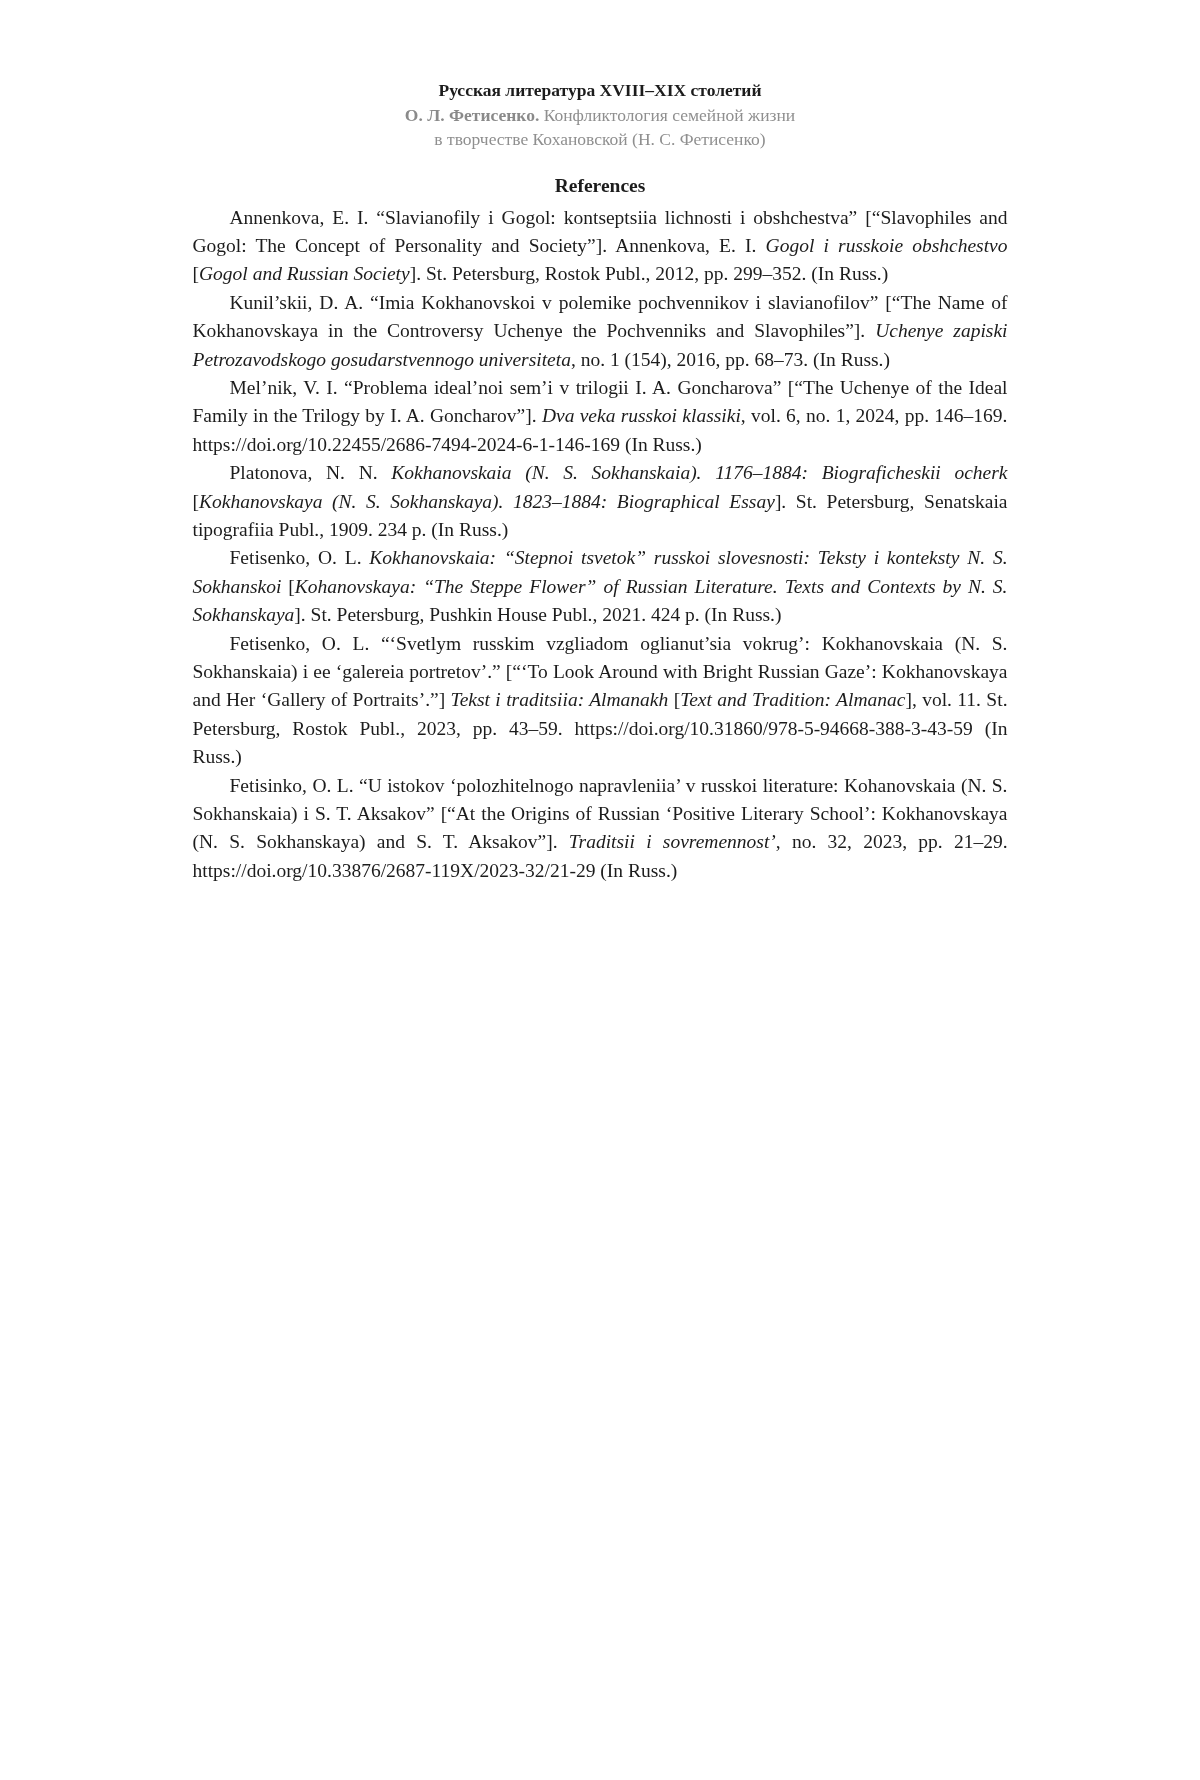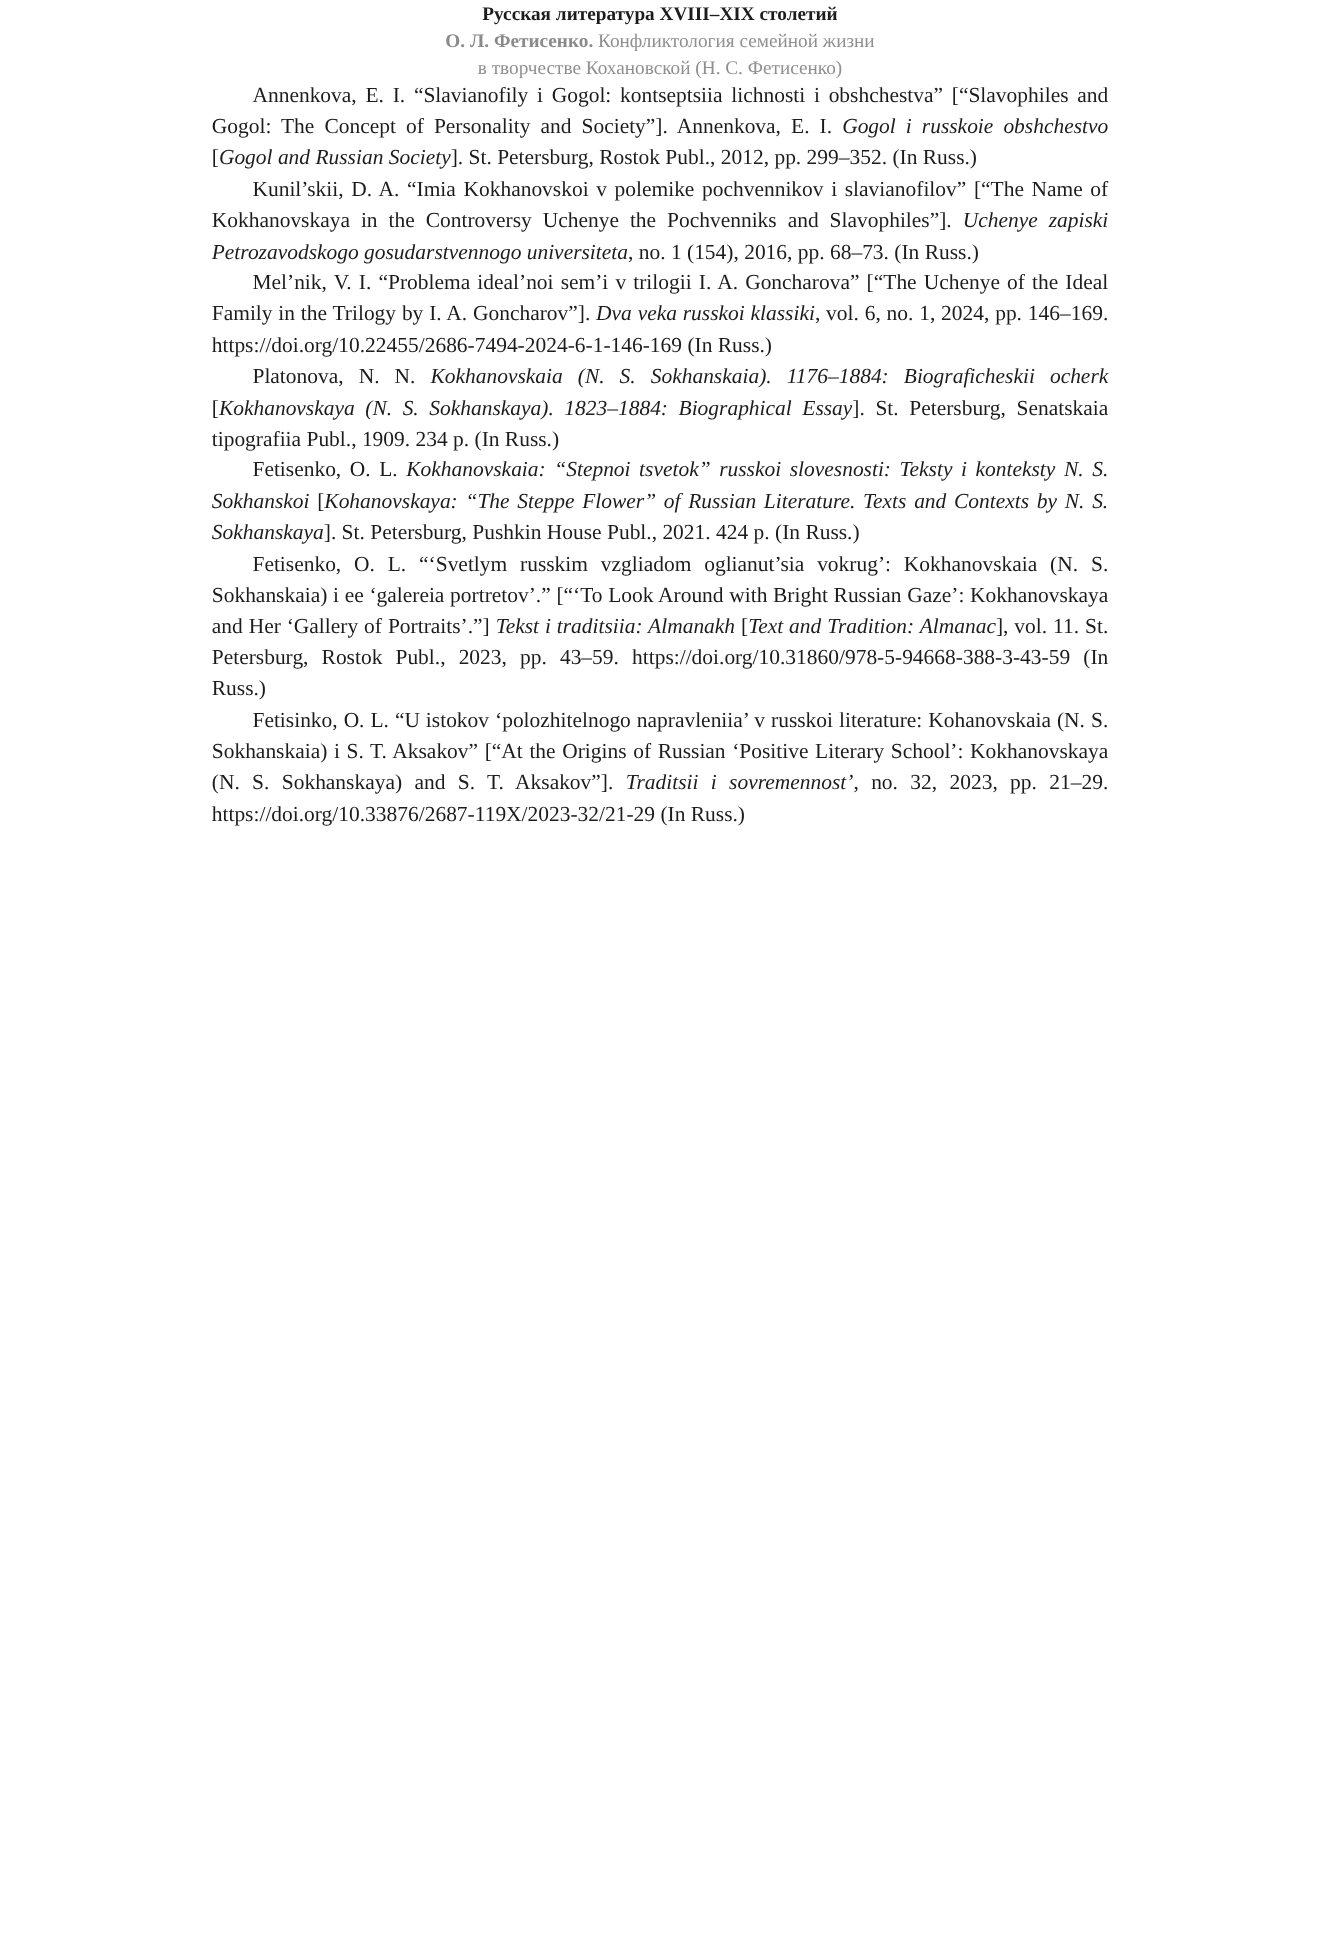--- a/index.html
+++ b/index.html
@@ -8,20 +8,21 @@
     background: #ffffff;
   }
   .page {
     position: relative;
     width: 1200px;
     height: 1324px;
     background: #ffffff;
     font-family: "Liberation Serif", "DejaVu Serif", serif;
     color: #1c1c1c;
     box-sizing: border-box;
+    padding-top: 78px;
     overflow: hidden;
   }
   .content {
     position: relative;
     margin: 0 auto;
     width: 815px;
   }
   .running-head {
     text-align: center;
     font-size: 17.5px;
@@ -73,20 +74,21 @@
 
 <div class="page">
   <div class="content">
 
     <div class="running-head">
       <div class="journal-line">Русская литература XVIII–XIX столетий</div>
       <div class="article-line"><span class="author">О. Л. Фетисенко.</span><span> Конфликтология семейной жизни</span></div>
       <div class="article-line2">в творчестве Кохановской (Н. С. Фетисенко)</div>
     </div>
 
+    <div class="section-title">References</div>
 
     <div class="refs">
         <p class="ref"><span>Annenkova, E. I. “Slavianofily i Gogol: kontseptsiia lichnosti i obshchestva” [“Slavophiles and Gogol: The Concept of Personality and Society”]. Annenkova, E. I. </span><em>Gogol i russkoie obshchestvo</em><span> [</span><em>Gogol and Russian Society</em><span>]. St. Petersburg, Rostok Publ., 2012, pp. 299–352. (In Russ.)</span></p>
         <p class="ref"><span>Kunil’skii, D. A. “Imia Kokhanovskoi v polemike pochvennikov i slavianofilov” [“The Name of Kokhanovskaya in the Controversy Uchenye the Pochvenniks and Slavophiles”]. </span><em>Uchenye zapiski Petrozavodskogo gosudarstvennogo universiteta</em><span>, no. 1 (154), 2016, pp. 68–73. (In Russ.)</span></p>
         <p class="ref"><span>Mel’nik, V. I. “Problema ideal’noi sem’i v trilogii I. A. Goncharova” [“The Uchenye of the Ideal Family in the Trilogy by I. A. Goncharov”]. </span><em>Dva veka russkoi klassiki</em><span>, vol. 6, no. 1, 2024, pp. 146–169. https://doi.org/10.22455/2686-7494-2024-6-1-146-169 (In Russ.)</span></p>
         <p class="ref"><span>Platonova, N. N. </span><em>Kokhanovskaia (N. S. Sokhanskaia). 1176–1884: Biograficheskii ocherk</em><span> [</span><em>Kokhanovskaya (N. S. Sokhanskaya). 1823–1884: Biographical Essay</em><span>]. St. Petersburg, Senatskaia tipografiia Publ., 1909. 234 p. (In Russ.)</span></p>
         <p class="ref"><span>Fetisenko, O. L. </span><em>Kokhanovskaia: “Stepnoi tsvetok” russkoi slovesnosti: Teksty i konteksty N. S. Sokhanskoi</em><span> [</span><em>Kohanovskaya: “The Steppe Flower” of Russian Literature. Texts and Contexts by N. S. Sokhanskaya</em><span>]. St. Petersburg, Pushkin House Publ., 2021. 424 p. (In Russ.)</span></p>
         <p class="ref"><span>Fetisenko, O. L. “‘Svetlym russkim vzgliadom oglianut’sia vokrug’: Kokhanovskaia (N. S. Sokhanskaia) i ee ‘galereia portretov’.” [“‘To Look Around with Bright Russian Gaze’: Kokhanovskaya and Her ‘Gallery of Portraits’.”] </span><em>Tekst i traditsiia: Almanakh</em><span> [</span><em>Text and Tradition: Almanac</em><span>], vol. 11. St. Petersburg, Rostok Publ., 2023, pp. 43–59. https://doi.org/10.31860/978-5-94668-388-3-43-59 (In Russ.)</span></p>
         <p class="ref"><span>Fetisinko, O. L. “U istokov ‘polozhitelnogo napravleniia’ v russkoi literature: Kohanovskaia (N. S. Sokhanskaia) i S. T. Aksakov” [“At the Origins of Russian ‘Positive Literary School’: Kokhanovskaya (N. S. Sokhanskaya) and S. T. Aksakov”]. </span><em>Traditsii i sovremennost’</em><span>, no. 32, 2023, pp. 21–29. https://doi.org/10.33876/2687-119X/2023-32/21-29 (In Russ.)</span></p>
       </div>

